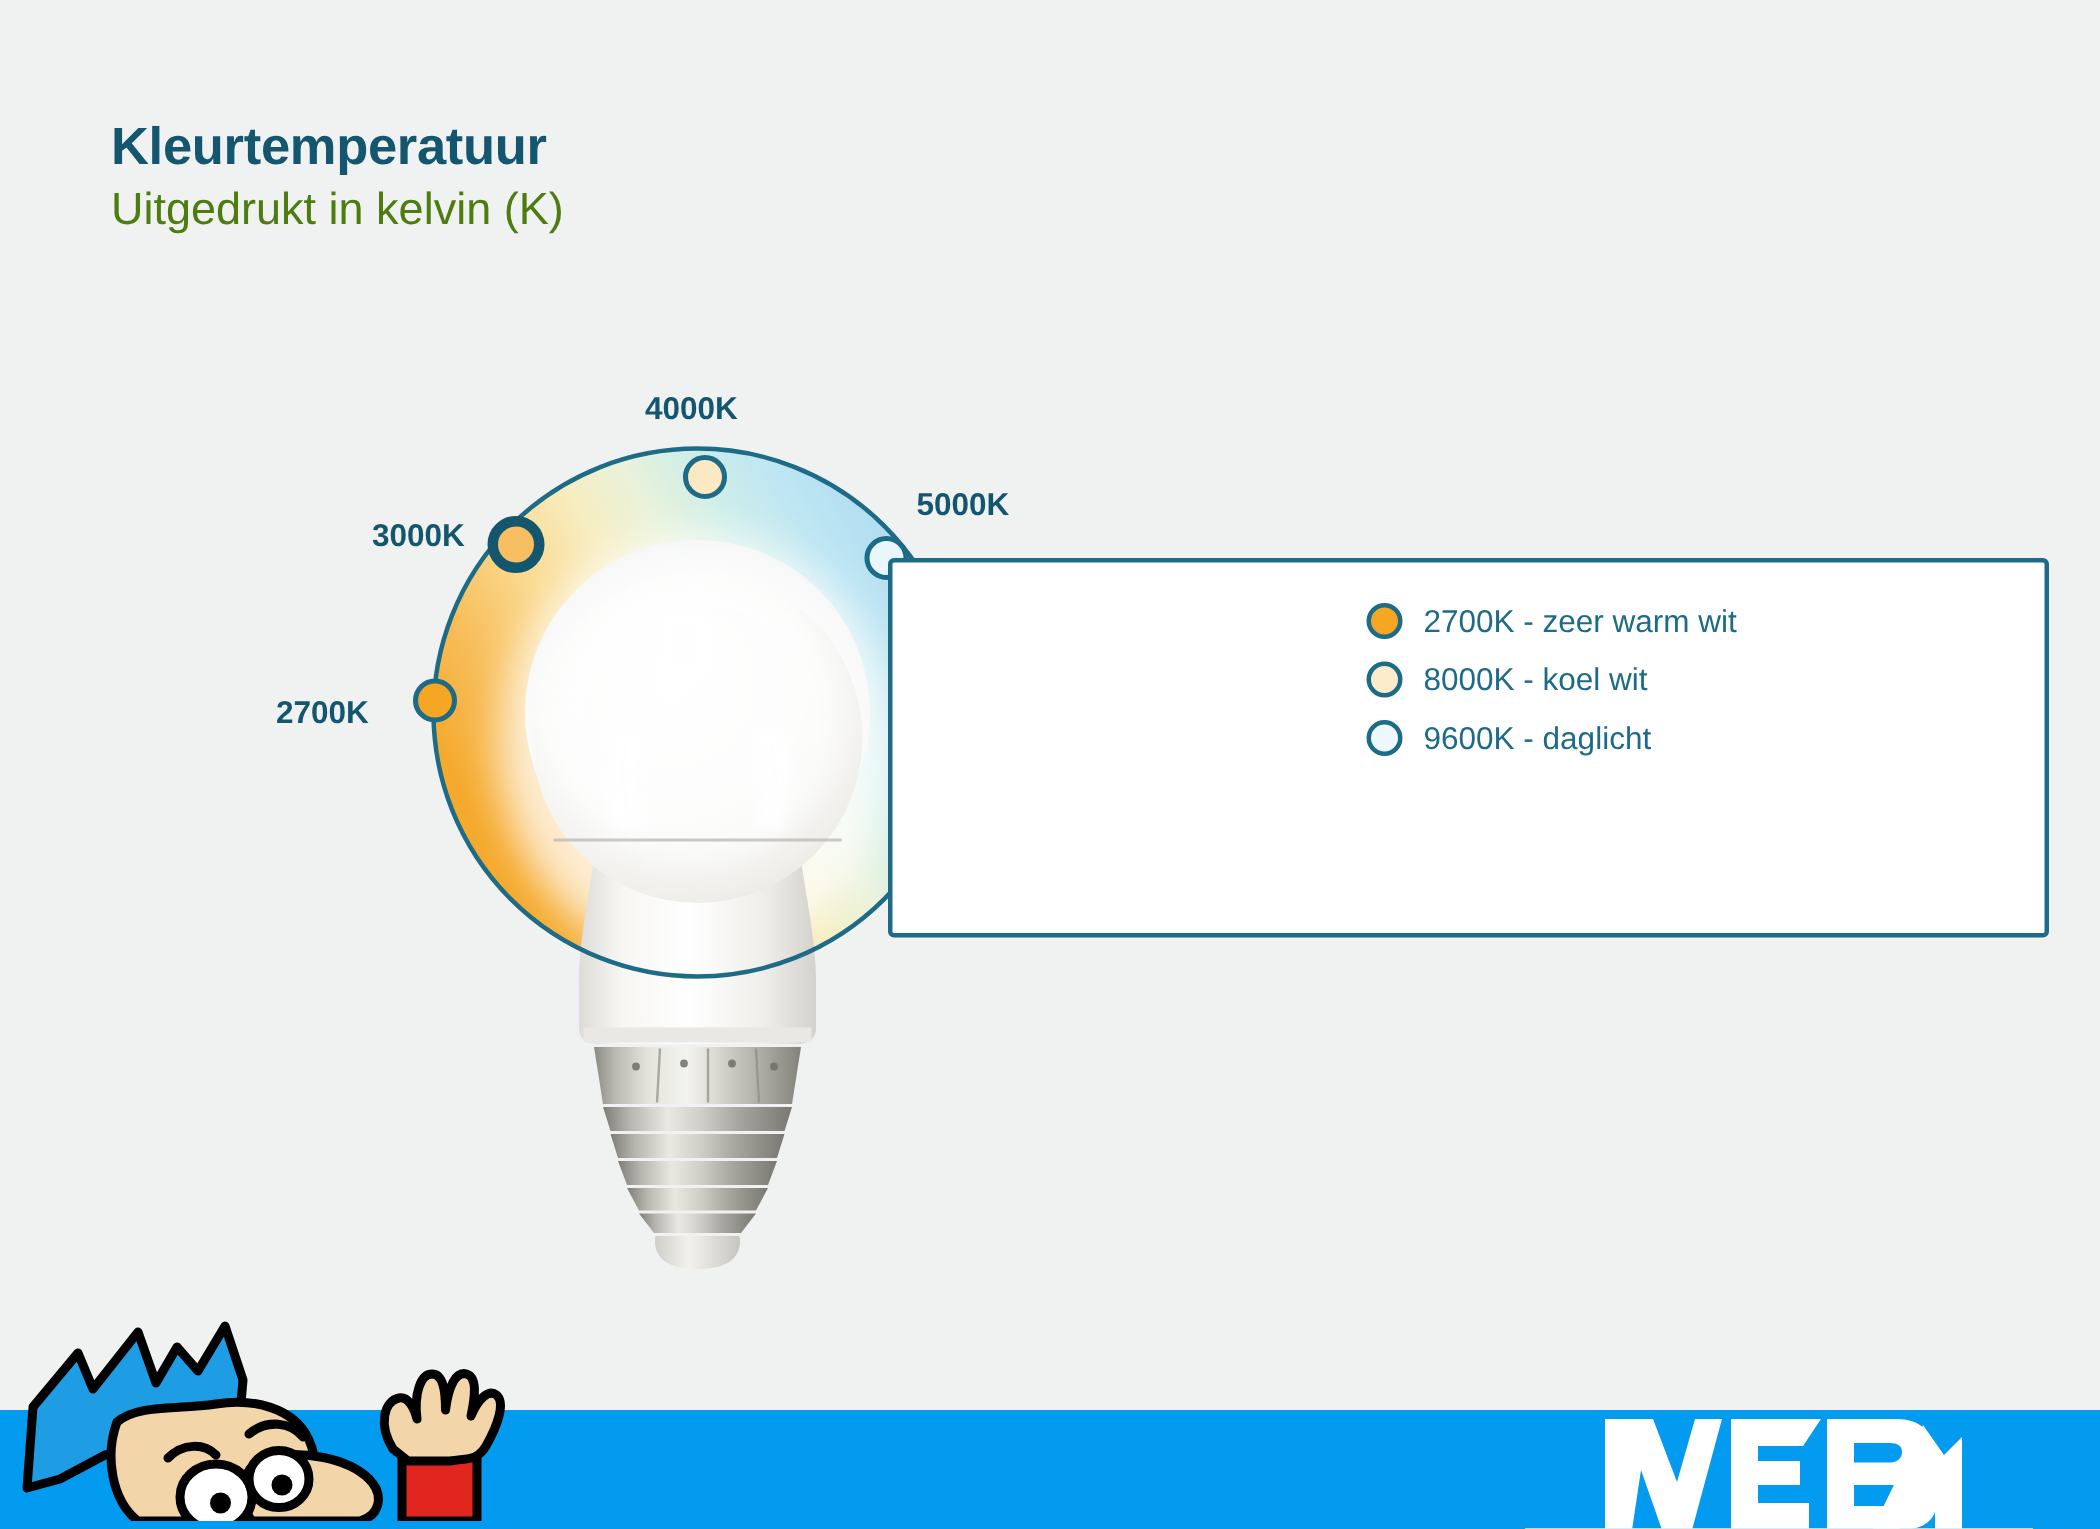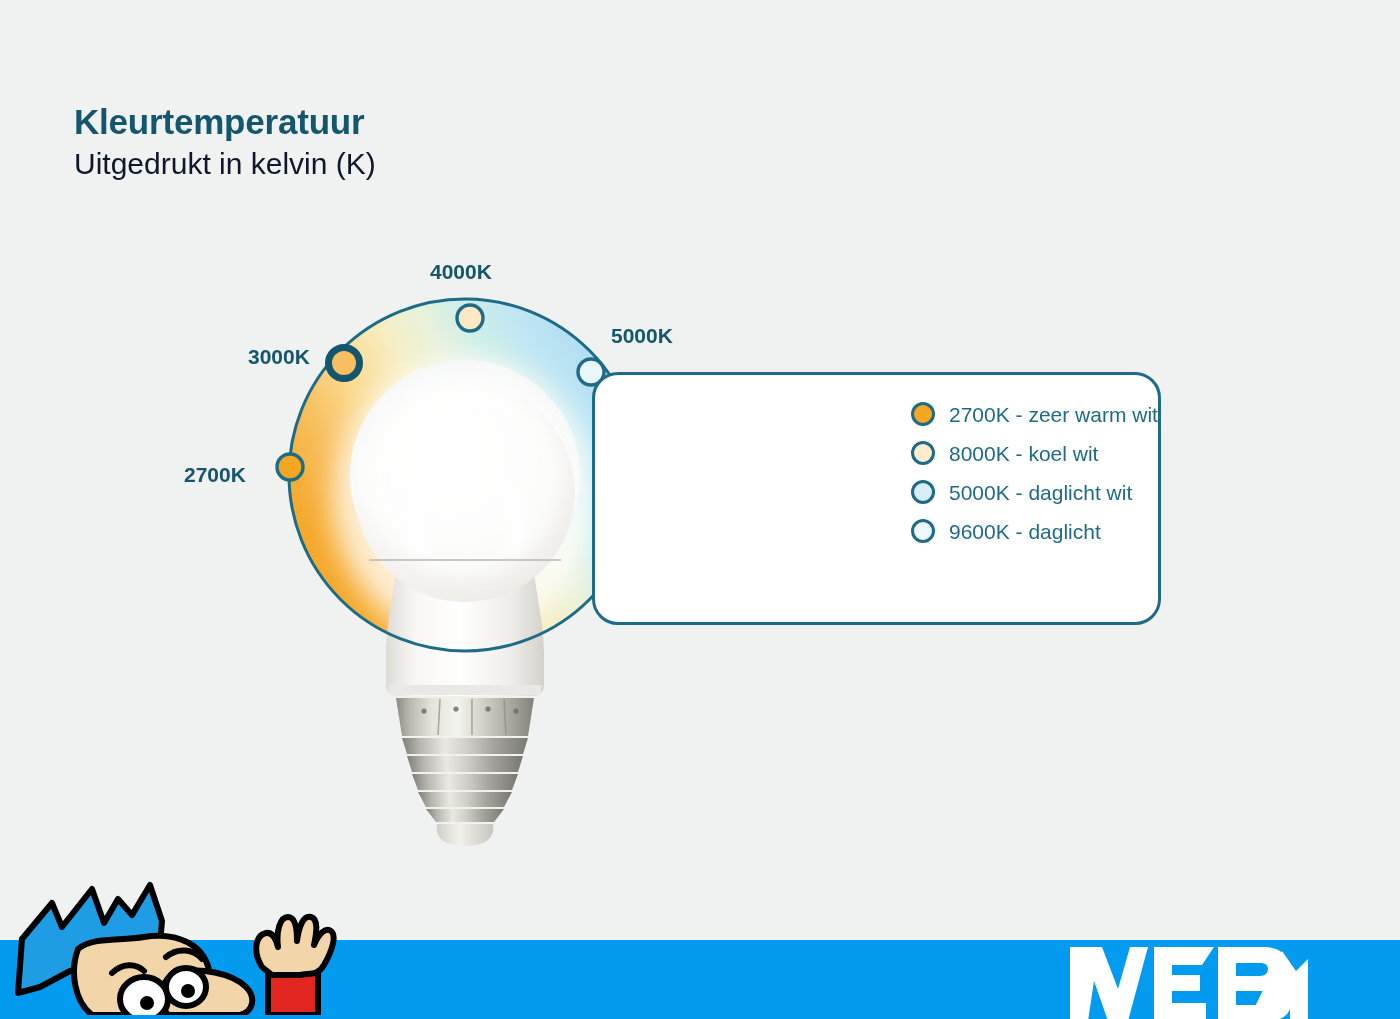--- a/index.html
+++ b/index.html
@@ -6,46 +6,46 @@
   body{
     width:1400px;height:1019px;
     background:#f0f1f1;
     font-family:"Liberation Sans", sans-serif;
     overflow:hidden;
     position:relative;
   }
   .stage{position:absolute;inset:0;}
 
   
-  #heading{position:absolute;left:74px;top:78px;margin-top:24px;}
+  #heading{position:absolute;left:74px;top:78px;}
   #title{
     font-size:35px;font-weight:bold;color:#14566e;
     letter-spacing:-0.2px;line-height:1.12;margin:0;
   }
   #subtitle{
-    font-size:30px;font-weight:400;color:#0f172a;
+    font-size:30px;font-weight:400;color:#4d7c0f;
     line-height:1.15;margin:6px 0 0 0;
   }
 
   
   #diagram{position:absolute;left:0px;top:230px;width:1330px;height:640px;}
   #diagram svg{display:block;}
 
   .karc-label{
     font-family:"Liberation Sans", sans-serif;
     font-size:21px;font-weight:bold;fill:#14566e;
   }
 
   
   #legend-box{
     position:absolute;left:592px;top:372px;
-    width:569px;height:253px;
+    width:774px;height:253px;
     background:#ffffff;
     border:3px solid #1d6b87;
-    border-radius:26px;
+    border-radius:4px;
     box-sizing:border-box;
     z-index:3;
   }
   #legend-list{
     position:absolute;left:316px;top:24px;
     display:flex;flex-direction:column;gap:9px;
   }
   .legend-row{display:flex;align-items:center;gap:14px;height:30px;}
   .legend-dot{
     width:24px;height:24px;border-radius:50%;
@@ -236,24 +236,20 @@
         <span class="legend-dot" style="background:#f5a623"></span>
         <span class="legend-text">2700K - zeer warm wit</span>
       </div>
 
 
       <div class="legend-row">
         <span class="legend-dot" style="background:#fdeccc"></span>
         <span class="legend-text">8000K - koel wit</span>
       </div>
 
-      <div class="legend-row">
-        <span class="legend-dot" style="background:#d8eef7"></span>
-        <span class="legend-text">5000K - daglicht wit</span>
-      </div>
 
       <div class="legend-row">
         <span class="legend-dot" style="background:#eef8fc"></span>
         <span class="legend-text">9600K - daglicht</span>
       </div>
 
     </div>
   </div>
 
   <div id="bottom-band"></div>

